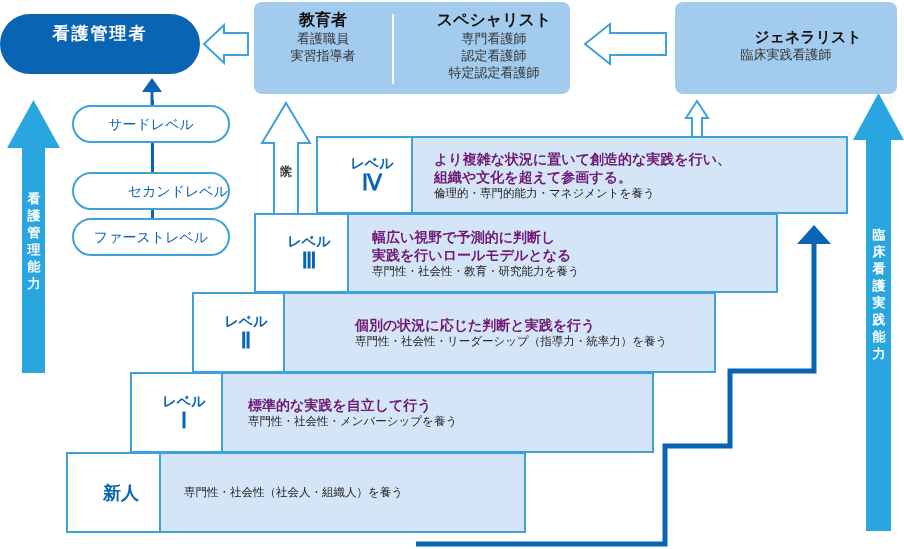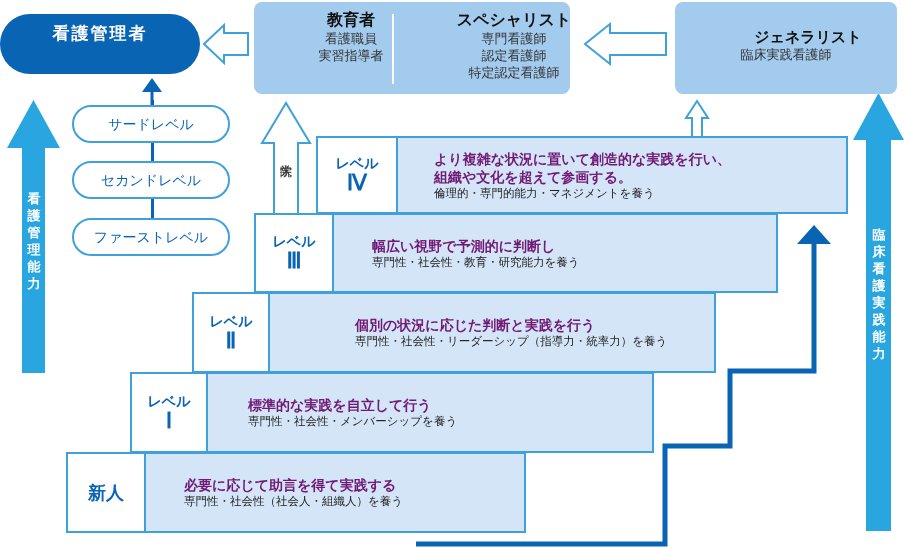--- a/index.html
+++ b/index.html
@@ -4,34 +4,34 @@
 <style>
   html, body { margin:0; padding:0; background:#ffffff; }
   body { width:904px; height:549px; position:relative; overflow:hidden;
          font-family:"DejaVu Sans","Liberation Sans",sans-serif; color:#1a1a1a; }
   .abs { position:absolute; box-sizing:border-box; }
   .mgmt { left:0; top:14px; width:200px; height:60px; background:#0a64b4; border-radius:30px;
           color:#fff; text-align:center; font-weight:bold; font-size:17px; line-height:22px;
           padding-top:8px; letter-spacing:2px; }
   .topbox { background:#a3cbed; border-radius:8px; }
   .edu { left:254px; top:2px; width:316px; height:92px; }
-  .edu .col { position:absolute; top:8px; text-align:center; font-size:13px; line-height:17px; color:#333;padding-left:28px; }
+  .edu .col { position:absolute; top:8px; text-align:center; font-size:13px; line-height:17px; color:#333; }
   .edu .col .t { font-weight:bold; font-size:16px; line-height:20px; color:#111; }
   .edu .c1 { left:0; width:138px; }
-  .edu .c2 { left:148px; width:168px; }
+  .edu .c2 { left:156px; width:168px; }
   .edu .div { position:absolute; left:138px; top:12px; width:2px; height:70px; background:#fff; }
   .gen { left:675px; top:2px; width:222px; height:92px; text-align:center; padding-top:26px; font-size:13px; color:#333; line-height:18px; }
   .gen .t { font-weight:bold; font-size:15px; color:#111;margin-left:44px; }
   .pill { left:72px; width:158px; height:38px; border:2px solid #3fa1dc; border-radius:19px; background:#fff;
           color:#0a64b4; font-weight:normal; font-size:14px; text-align:center; line-height:34px; }
   .vline { left:151px; width:3px; background:#0a64b4; }
   .vtext { color:#fff; font-weight:bold; font-size:13px; line-height:17px; text-align:center; width:20px; }
   .step { border:2px solid #3fa1dc; background:#d4e5f7; }
   .step .lab { position:absolute; left:0; top:0; bottom:0; background:#fff; border-right:2px solid #3fa1dc;
-               color:#0a64b4; font-weight:bold; text-align:center; display:flex; flex-direction:column; justify-content:center; align-items:center; }
+               color:#0a64b4; font-weight:bold; text-align:center; display:flex; flex-direction:column; justify-content:center; align-items:center;padding-left:15px; }
   .step .lab .l1 { font-size:14px; line-height:16px; }
   .step .lab .l2 { font-size:22px; line-height:24px; font-family:"Liberation Serif",serif; }
   .step .txt { position:absolute; top:0; bottom:0; display:flex; flex-direction:column; justify-content:center; }
   .step .main { font-weight:bold; font-size:14px; line-height:18px; color:#701a75; white-space:nowrap; }
   .step .sub { font-size:11.5px; line-height:15px; color:#222; white-space:nowrap; }
 </style>
 </head>
 <body>
 
 <svg class="abs" style="left:0;top:0;" width="904" height="549">
@@ -73,21 +73,21 @@
   </div>
 </div>
 
 <div class="abs topbox gen">
   <div class="t">ジェネラリスト</div>
   <div>臨床実践看護師</div>
 </div>
 
 <div class="abs vline" style="top:100px;height:145px;"></div>
 <div class="abs pill" style="top:105px;">サードレベル</div>
-<div class="abs pill" style="top:161px;">セカンドレベル</div>
+<div class="abs pill" style="top:172px;text-align:right;">セカンドレベル</div>
 <div class="abs pill" style="top:218px;">ファーストレベル</div>
 
 <div class="abs vtext" style="left:24px;top:190px;">
   <div>看</div>
   <div>護</div>
   <div>管</div>
   <div>理</div>
   <div>能</div>
   <div>力</div>
 </div>
@@ -118,20 +118,21 @@
   </div>
 </div>
 
 <div class="abs step" style="left:254px;top:213px;width:524px;height:80px;">
   <div class="lab" style="width:76px;">
     <div class="l1">レベル</div>
     <div class="l2">Ⅲ</div>
   </div>
   <div class="txt" style="left:116px;">
     <div class="main">幅広い視野で予測的に判断し</div>
+    <div class="main">実践を行いロールモデルとなる</div>
     <div class="sub">専門性・社会性・教育・研究能力を養う</div>
   </div>
 </div>
 
 <div class="abs step" style="left:192px;top:292px;width:524px;height:81px;">
   <div class="lab" style="width:74px;">
     <div class="l1">レベル</div>
     <div class="l2">Ⅱ</div>
   </div>
   <div class="txt" style="left:124px;margin-left:37px;">
@@ -149,16 +150,15 @@
     <div class="main">標準的な実践を自立して行う</div>
     <div class="sub">専門性・社会性・メンバーシップを養う</div>
   </div>
 </div>
 
 <div class="abs step" style="left:66px;top:452px;width:460px;height:81px;text-decoration:underline;">
   <div class="lab" style="width:76px;">
     <div class="l2" style="font-family:'DejaVu Sans',sans-serif;font-size:18px;">新人</div>
   </div>
   <div class="txt" style="left:116px;">
-    <div class="main">必要に応じて助言を得て実践する</div>
     <div class="sub">専門性・社会性（社会人・組織人）を養う</div>
   </div>
 </div>
 
 </body></html>

